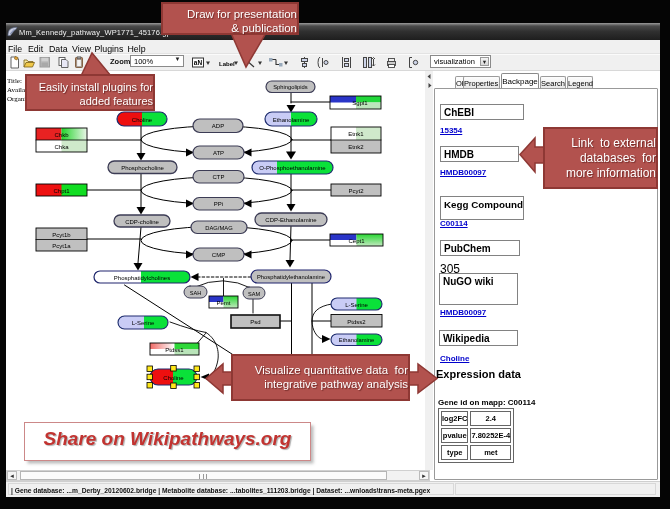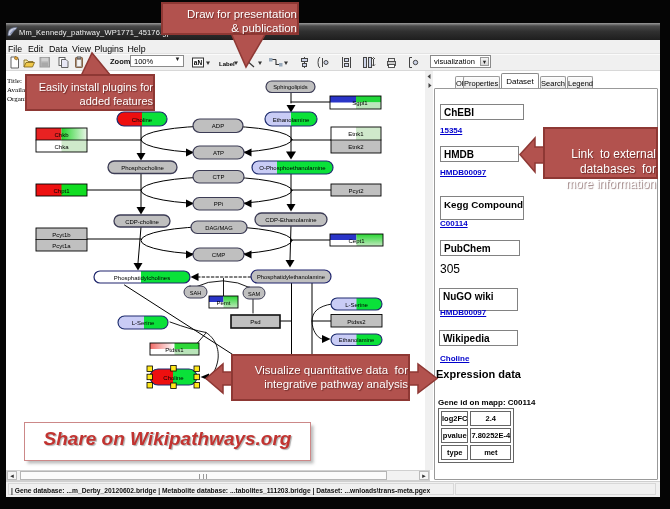--- a/index.html
+++ b/index.html
@@ -124,35 +124,35 @@
 <div class="abs" style="left:425px;top:71px;width:8px;height:399px;background:#f0f0f0"></div>
 <svg class="abs" style="left:426px;top:73px" width="7" height="16" viewBox="0 0 7 16">
     <path d="M1.5 3.5 l3-2.5 v5 Z" fill="#444"></path>
     <path d="M5.5 12.5 l-3-2.5 v5 Z" fill="#444"></path>
   </svg>
 
 <div class="abs" style="left:433px;top:71px;width:227px;height:410px;background:#fff"></div>
 
 <div class="abs" style="left:455px;top:76px;width:27px;height:28px;background:linear-gradient(#fdfdfd,#e6e6e6);border:1px solid #9b9b9b;border-bottom:none;border-radius:2px 2px 0 0;font-size:7.5px;text-align:left;padding-top:1.5px">Objects</div>
 <div class="abs" style="left:463px;top:76px;width:37px;height:12px;background:linear-gradient(#fdfdfd,#e6e6e6);border:1px solid #9b9b9b;border-bottom:none;border-radius:2px 2px 0 0;font-size:7.5px;text-align:left;padding-top:1.5px">Properties</div>
-<div class="abs" style="left:501px;top:73px;width:38px;height:15px;background:#fff;border:1px solid #8a8a8a;border-bottom:none;border-radius:2px 2px 0 0;font-size:8px;text-align:center;padding-top:2.5px;z-index:2">Dataset</div>
+<div class="abs" style="left:501px;top:73px;width:38px;height:15px;background:#fff;border:1px solid #8a8a8a;border-bottom:none;border-radius:2px 2px 0 0;font-size:8px;text-align:center;padding-top:2.5px;z-index:2">Backpage</div>
 <div class="abs" style="left:540px;top:76px;width:26px;height:12px;background:linear-gradient(#fdfdfd,#e6e6e6);border:1px solid #9b9b9b;border-bottom:none;border-radius:2px 2px 0 0;font-size:7.5px;text-align:center;padding-top:1.5px">Search</div>
 <div class="abs" style="left:567px;top:76px;width:26px;height:12px;background:linear-gradient(#fdfdfd,#e6e6e6);border:1px solid #9b9b9b;border-bottom:none;border-radius:2px 2px 0 0;font-size:7.5px;text-align:center;padding-top:1.5px">Legend</div>
 
 <div class="abs" style="left:434px;top:88px;width:224px;height:392px;background:#fff;border:1px solid #999;border-radius:1px"></div>
 
 <div class="hdrbox" style="left:440px;top:104px;width:84px;height:16px">ChEBI</div>
 <div class="blink" style="left:440px;top:126px">15354</div>
 <div class="hdrbox" style="left:440px;top:146px;width:79px;height:16px">HMDB</div>
 <div class="blink" style="left:440px;top:168px">HMDB00097</div>
 <div class="hdrbox" style="left:440px;top:196px;width:84px;height:24px;font-size:9.8px">Kegg Compound</div>
 <div class="blink" style="left:440px;top:219px">C00114</div>
 <div class="hdrbox" style="left:440px;top:240px;width:80px;height:16px">PubChem</div>
 <div class="abs" style="left:440px;top:262px;font-size:12px;color:#000">305</div>
-<div class="hdrbox" style="left:439px;top:288px;width:79px;height:23px">NuGO wiki</div>
+<div class="hdrbox" style="left:439px;top:273px;width:79px;height:32px">NuGO wiki</div>
 <div class="blink" style="left:440px;top:308px">HMDB00097</div>
 <div class="hdrbox" style="left:439px;top:330px;width:79px;height:16px">Wikipedia</div>
 <div class="blink" style="left:440px;top:354px">Choline</div>
 <div class="abs" style="left:436px;top:368px;font-size:11px;font-weight:bold;color:#000">Expression data</div>
 <div class="abs" style="left:438px;top:398px;font-size:8px;font-weight:bold;color:#000">Gene id on mapp: C00114</div>
 <table class="abs" style="left:438px;top:408px;border-collapse:separate;border-spacing:2px;border:1.5px solid #666;background:#fff;font-size:7.5px;font-weight:bold;text-align:center">
 <tbody>
 <tr>
         <td style="border:1px solid #666;height:15px">log2FC</td>
         <td style="border:1px solid #666">2.4</td>
@@ -463,21 +463,21 @@
 
 <svg class="abs" style="left:0;top:0;z-index:5;pointer-events:none" width="670" height="509" viewBox="0 0 670 509">
  <path d="M231,33 L266,33 L246,67 Z" fill="#b2524e" stroke="#8e3834" stroke-width="1.5"></path>
  <path d="M81,76 L111,76 L92,53 Z" fill="#b2524e" stroke="#8e3834" stroke-width="1.5"></path>
  <path d="M545,147 L535,147 L535,138 L520,154.5 L535,172 L535,163 L545,163 Z" fill="#b2524e" stroke="#8e3834" stroke-width="1.5"></path>
  <path d="M233,372 L223,372 L223,364 L206,378.5 L223,393 L223,385 L233,385 Z" fill="#b2524e" stroke="#8e3834" stroke-width="1.5"></path>
  <path d="M408,372 L418,372 L418,364 L437,378.5 L418,393 L418,385 L408,385 Z" fill="#b2524e" stroke="#8e3834" stroke-width="1.5"></path>
 </svg>
 <div class="callout" style="left:161px;top:2px;width:138px;height:33px;font-size:11.5px;line-height:14px;padding-top:2.5px;z-index:6">Draw for presentation<br>&amp; publication</div>
 <div class="callout" style="left:25px;top:74px;width:130px;height:37px;font-size:11px;line-height:14px;padding-top:4px;z-index:6">Easily install plugins for<br>added features</div>
-<div class="callout" style="left:543px;top:127px;width:115px;height:52px;font-size:12px;line-height:14.8px;padding-top:18px;z-index:6">Link&nbsp; to external<br>databases&nbsp; for<br>more information</div>
+<div class="callout" style="left:543px;top:127px;width:115px;height:62px;font-size:12px;line-height:14.8px;padding-top:7px;z-index:6">Link&nbsp; to external<br>databases&nbsp; for<br>more information</div>
 <div class="callout" style="left:231px;top:354px;width:179px;height:47px;font-size:11.5px;line-height:14px;padding-top:7px;z-index:6">Visualize quantitative data&nbsp; for<br>integrative pathway analysis</div>
 
 <div class="abs" style="left:24px;top:422px;width:287px;height:39px;background:#fff;border:1px solid #cc8888;box-shadow:2.5px 2.5px 3px rgba(130,130,130,.55);z-index:4"></div>
 <div class="abs" style="left:24px;top:428px;width:287px;text-align:center;font-size:19px;font-weight:bold;font-style:italic;color:#c23330;text-shadow:1.2px 1.4px 1px #b0b0b0;z-index:4">Share on Wikipathways.org</div>
 
 <div class="abs" style="left:0;top:0;width:670px;height:23px;background:#050505;z-index:3"></div>
 <div class="abs" style="left:0;top:0;width:6px;height:509px;background:#050505;z-index:3"></div>
 <div class="abs" style="left:660px;top:0;width:10px;height:509px;background:#050505;z-index:3"></div>
 <div class="abs" style="left:0;top:497px;width:670px;height:12px;background:#050505;z-index:3"></div>
 

